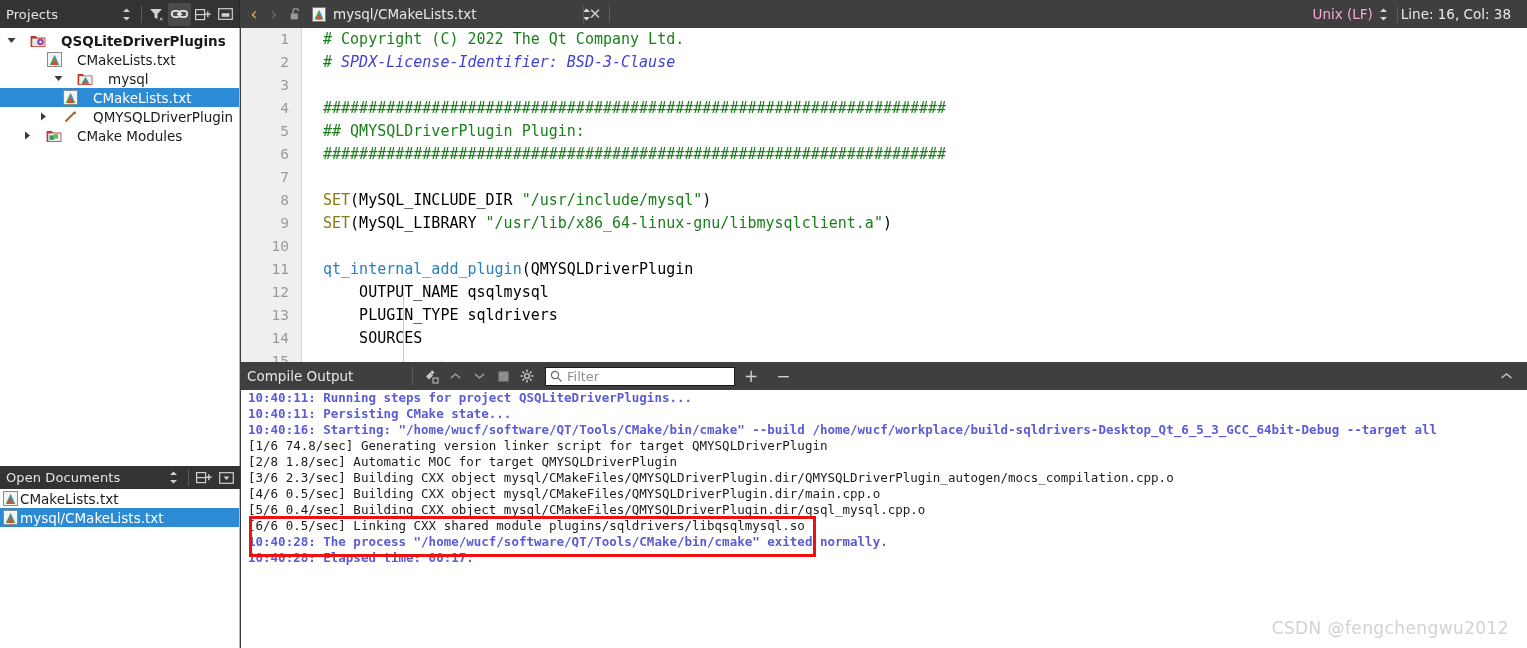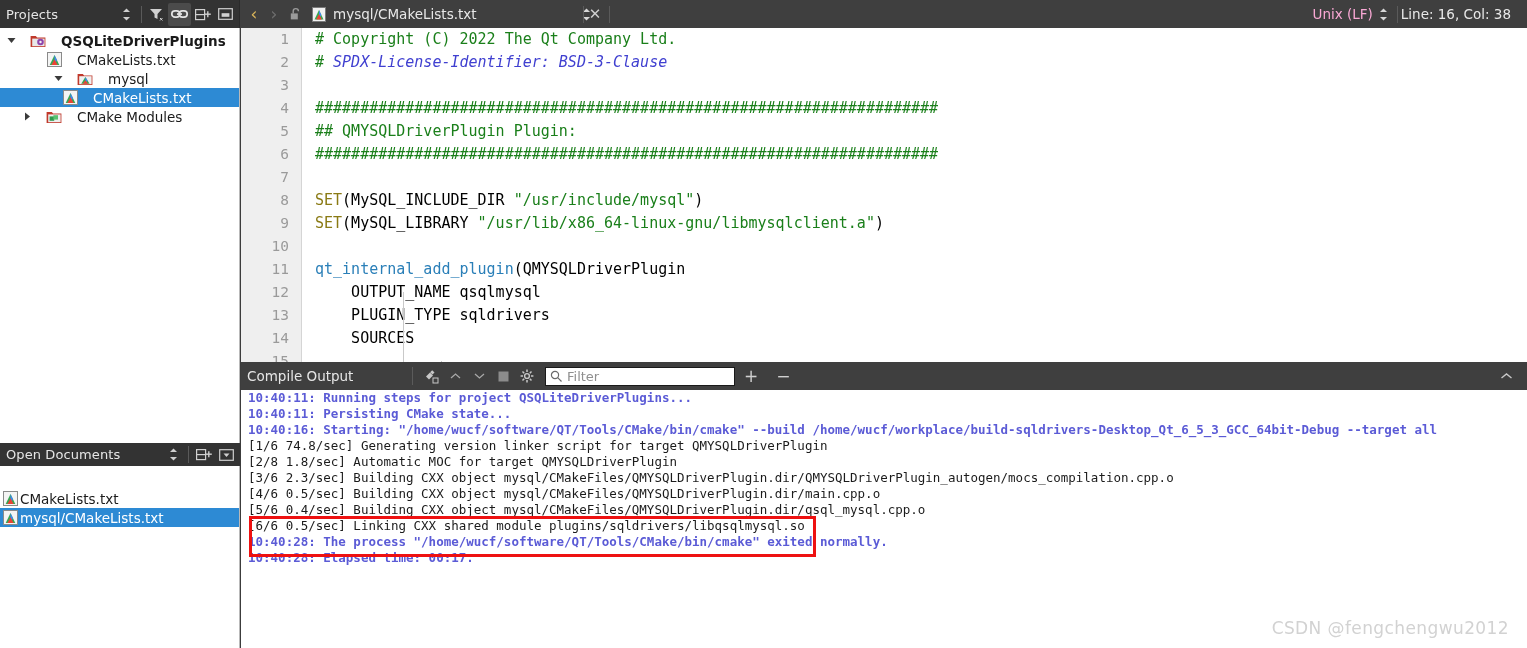--- a/index.html
+++ b/index.html
@@ -59,21 +59,21 @@
   .trow.bold { font-weight: bold; }
   .twist {
     width: 14px; min-width: 14px; display: flex; align-items: center; justify-content: center;
     font-size: 8px; color: #3b3b3b;
   }
   .ticon { width: 18px; min-width: 18px; display: flex; align-items: center; justify-content: center; }
   .tlabel { padding-left: 3px; }
 
   
   .opendocs-head {
-    position: absolute; left: 0; top: 443px; width: 240px; height: 23px;
+    position: absolute; left: 0; top: 466px; width: 240px; height: 23px;
     background: #333333; display: flex; align-items: center; padding: 0 2px 0 6px;
   }
   .opendocs-head .proj-title { font-size: 13px; }
   .opendocs-list {
     position: absolute; left: 0; top: 489px; width: 240px; height: 131px;
     background: #ffffff; border-right: 1px solid #b9b9b9;
   }
   .drow { height: 19px; display: flex; align-items: center; font-size: 13.5px; color: #1a1a1a; }
   .drow.sel { background: #2d8ad4; color: #ffffff; }
   .dicon { width: 20px; min-width: 20px; display: flex; align-items: center; justify-content: center; }
@@ -98,21 +98,21 @@
   }
   .codearea { position: absolute; left: 62px; top: 0; right: 0; height: 334px; }
   .lnum {
     height: 23px; line-height: 23px; text-align: right; padding-right: 12px;
     color: #9a9a9a; font-family: "DejaVu Sans Mono", "Liberation Mono", monospace;
     font-size: 14.5px;
   }
   .cline {
     height: 23px; line-height: 23px; white-space: pre;
     font-family: "DejaVu Sans Mono", "Liberation Mono", monospace;
-    font-size: 15px; color: #000000; padding-left: 12px;
+    font-size: 15px; color: #000000; padding-left: 20px;
   }
   .cmt { color: #1a7f1a; }
   .cmt-i { color: #4040d0; font-style: italic; }
   .kw { color: #8a7a14; }
   .str { color: #1a7f1a; }
   .fn { color: #2a7fb8; }
   .indentline {
     position: absolute; left: 100px; width: 1px; background: #c9c9c9;
   }
 
@@ -297,20 +297,34 @@
           <span class="twist"></span>
           <span class="ticon">
             <svg width="15" height="15" viewBox="0 0 15 15">
               <rect x="0.5" y="0.5" width="14" height="14" fill="#f4f4f4" stroke="#8a8a8a"></rect>
               <path d="M7.5 3 L12.3 13 H2.7 Z" fill="#34a853"></path>
               <path d="M7.5 3 L9.9 8 L7.5 13 Z" fill="#4285f4"></path>
               <path d="M7.5 7.2 L10.6 13 H4.4 Z" fill="#ea4335"></path>
             </svg>
           </span>
           <span class="tlabel">CMakeLists.txt</span>
+        </div>
+        <div class="trow" style="padding-left: 36px;">
+          <span class="twist">
+            <svg width="7" height="9" viewBox="0 0 7 9">
+              <path d="M1 0.5 L1 8.5 L6 4.5 Z" fill="#3b3b3b"></path>
+            </svg>
+          </span>
+          <span class="ticon">
+            <svg width="15" height="15" viewBox="0 0 15 15">
+              <line x1="2.5" y1="12.5" x2="12" y2="3" stroke="#b5651d" stroke-width="2.2"></line>
+              <path d="M12.6 2.2 L13.2 5.2 L9.9 4.3 Z" fill="#b5651d"></path>
+            </svg>
+          </span>
+          <span class="tlabel">QMYSQLDriverPlugin</span>
         </div>
         <div class="trow" style="padding-left: 20px;">
           <span class="twist">
             <svg width="7" height="9" viewBox="0 0 7 9">
               <path d="M1 0.5 L1 8.5 L6 4.5 Z" fill="#3b3b3b"></path>
             </svg>
           </span>
           <span class="ticon">
             <svg width="16" height="15" viewBox="0 0 16 15">
               <path d="M0.6 3 h5.2 l1.3 1.6 h8.3 v9.4 h-14.8 Z" fill="#c0392b"></path>

